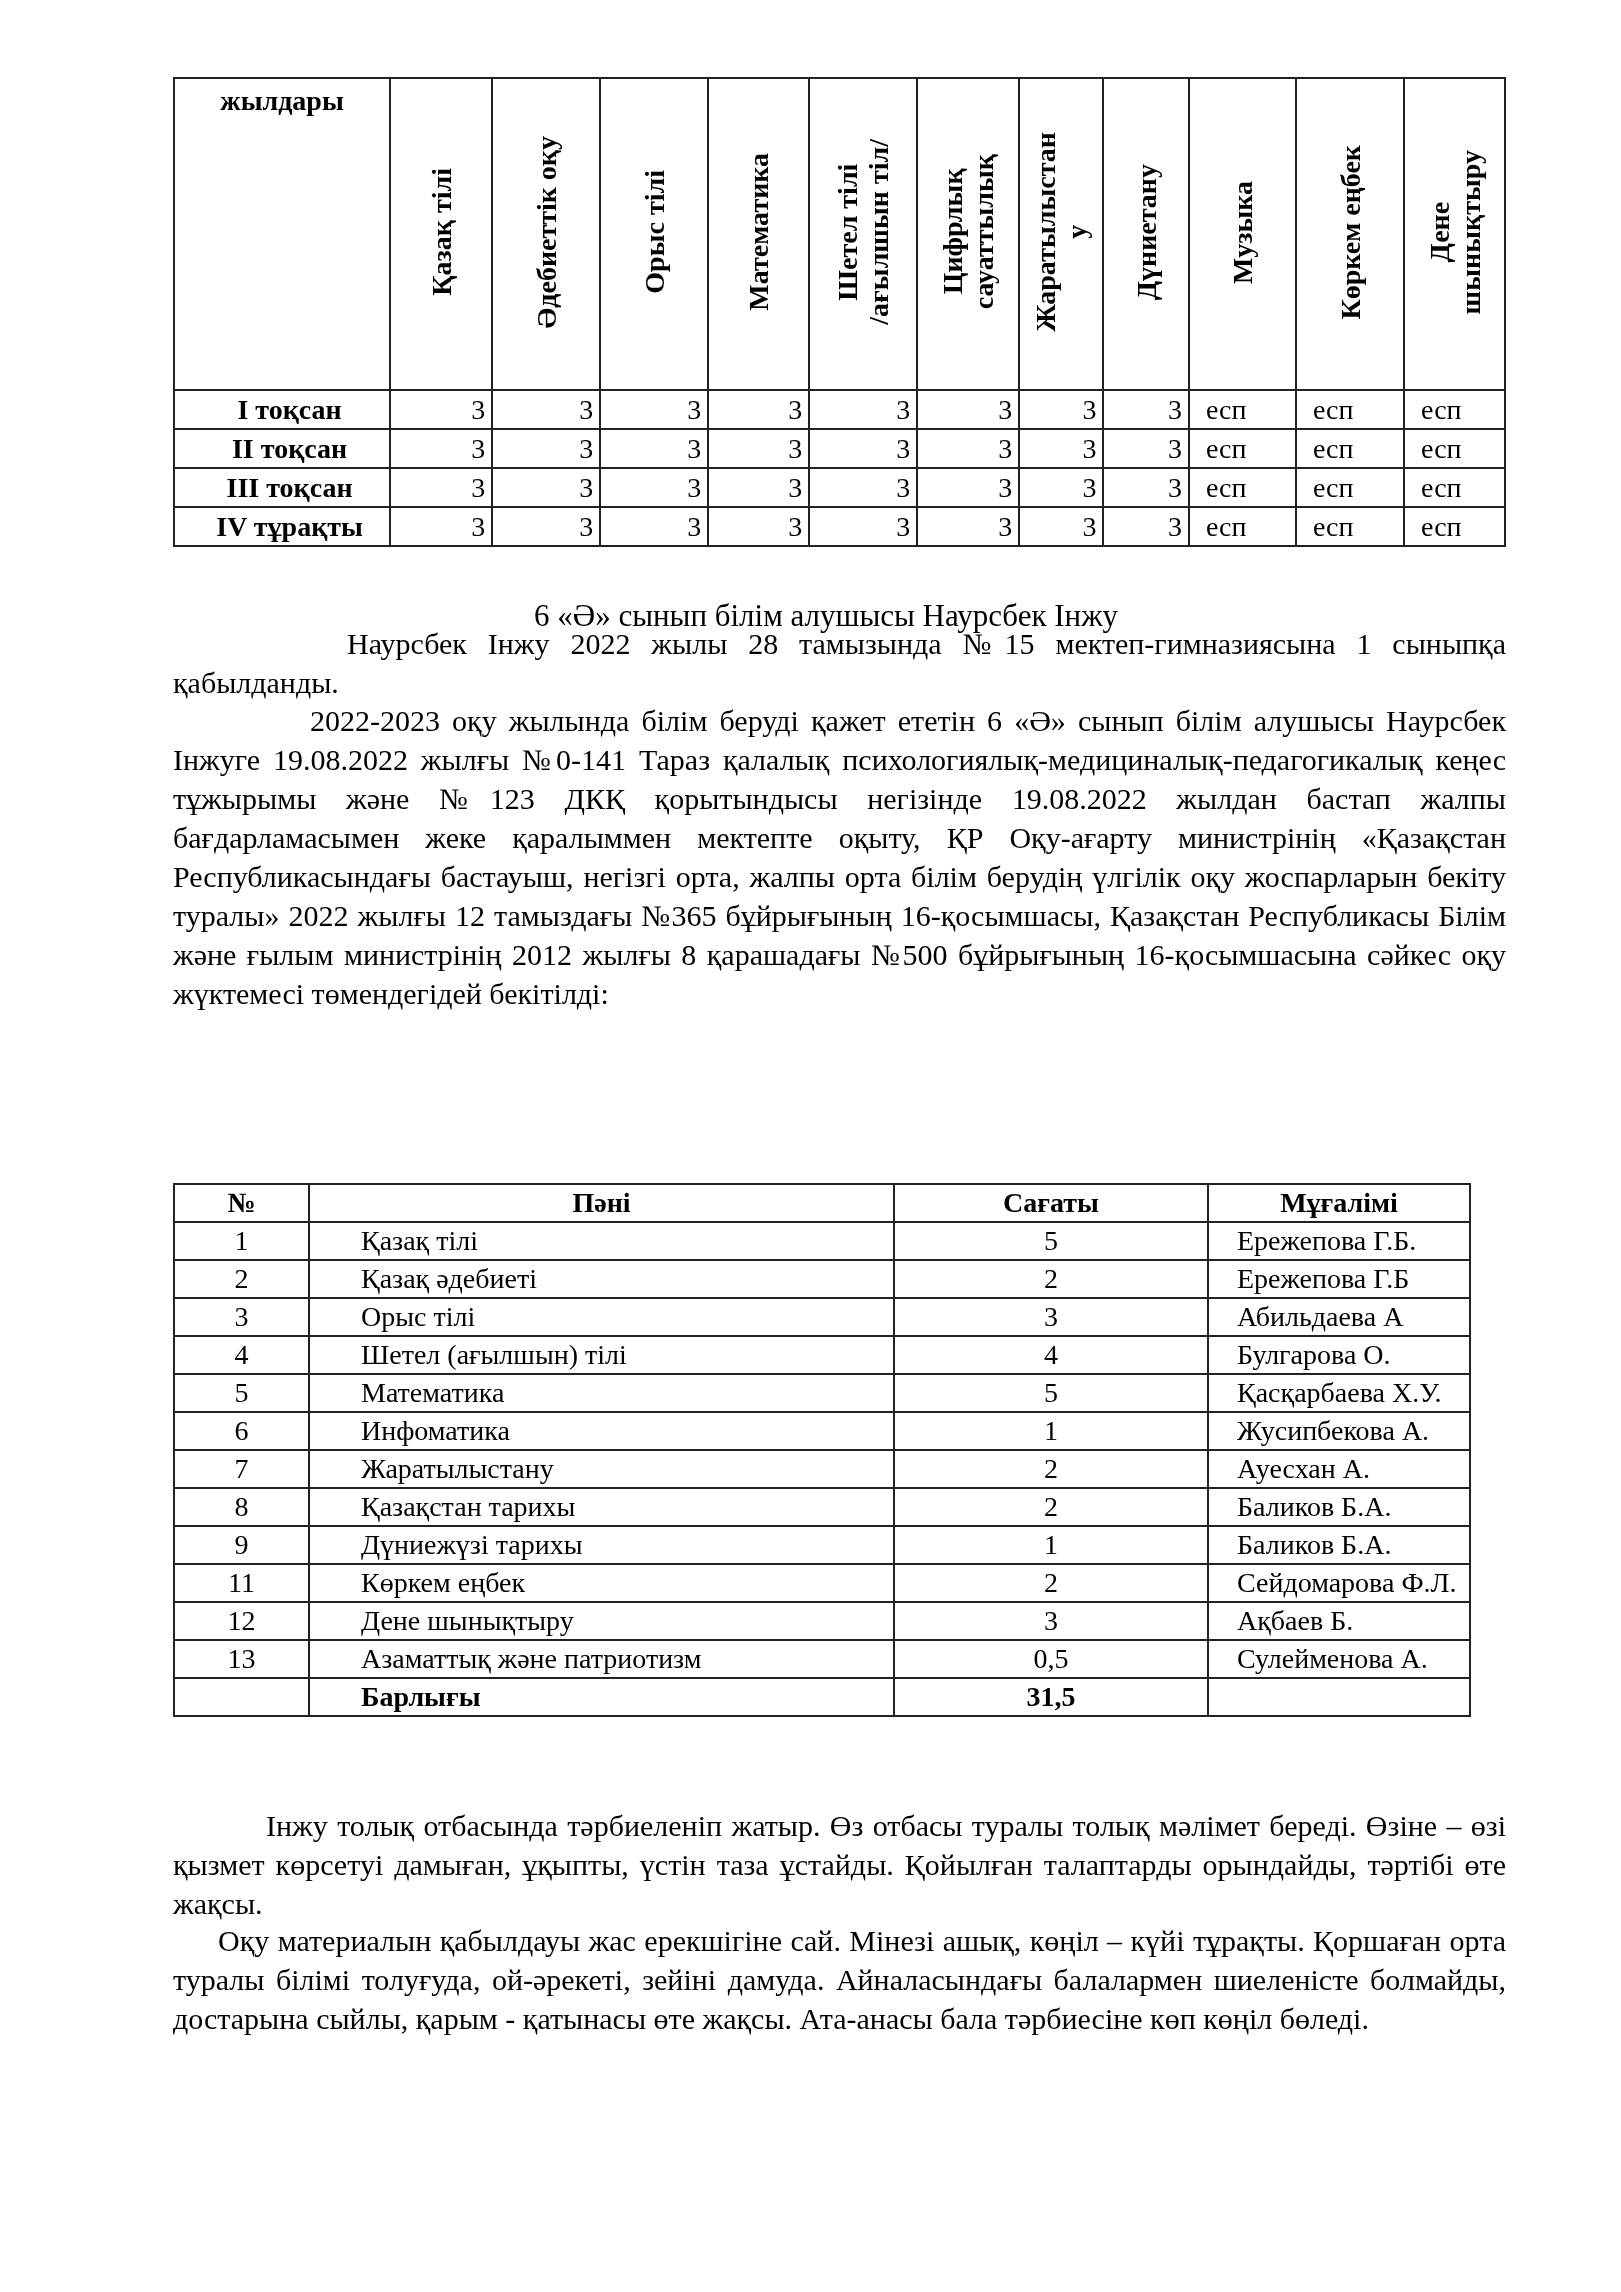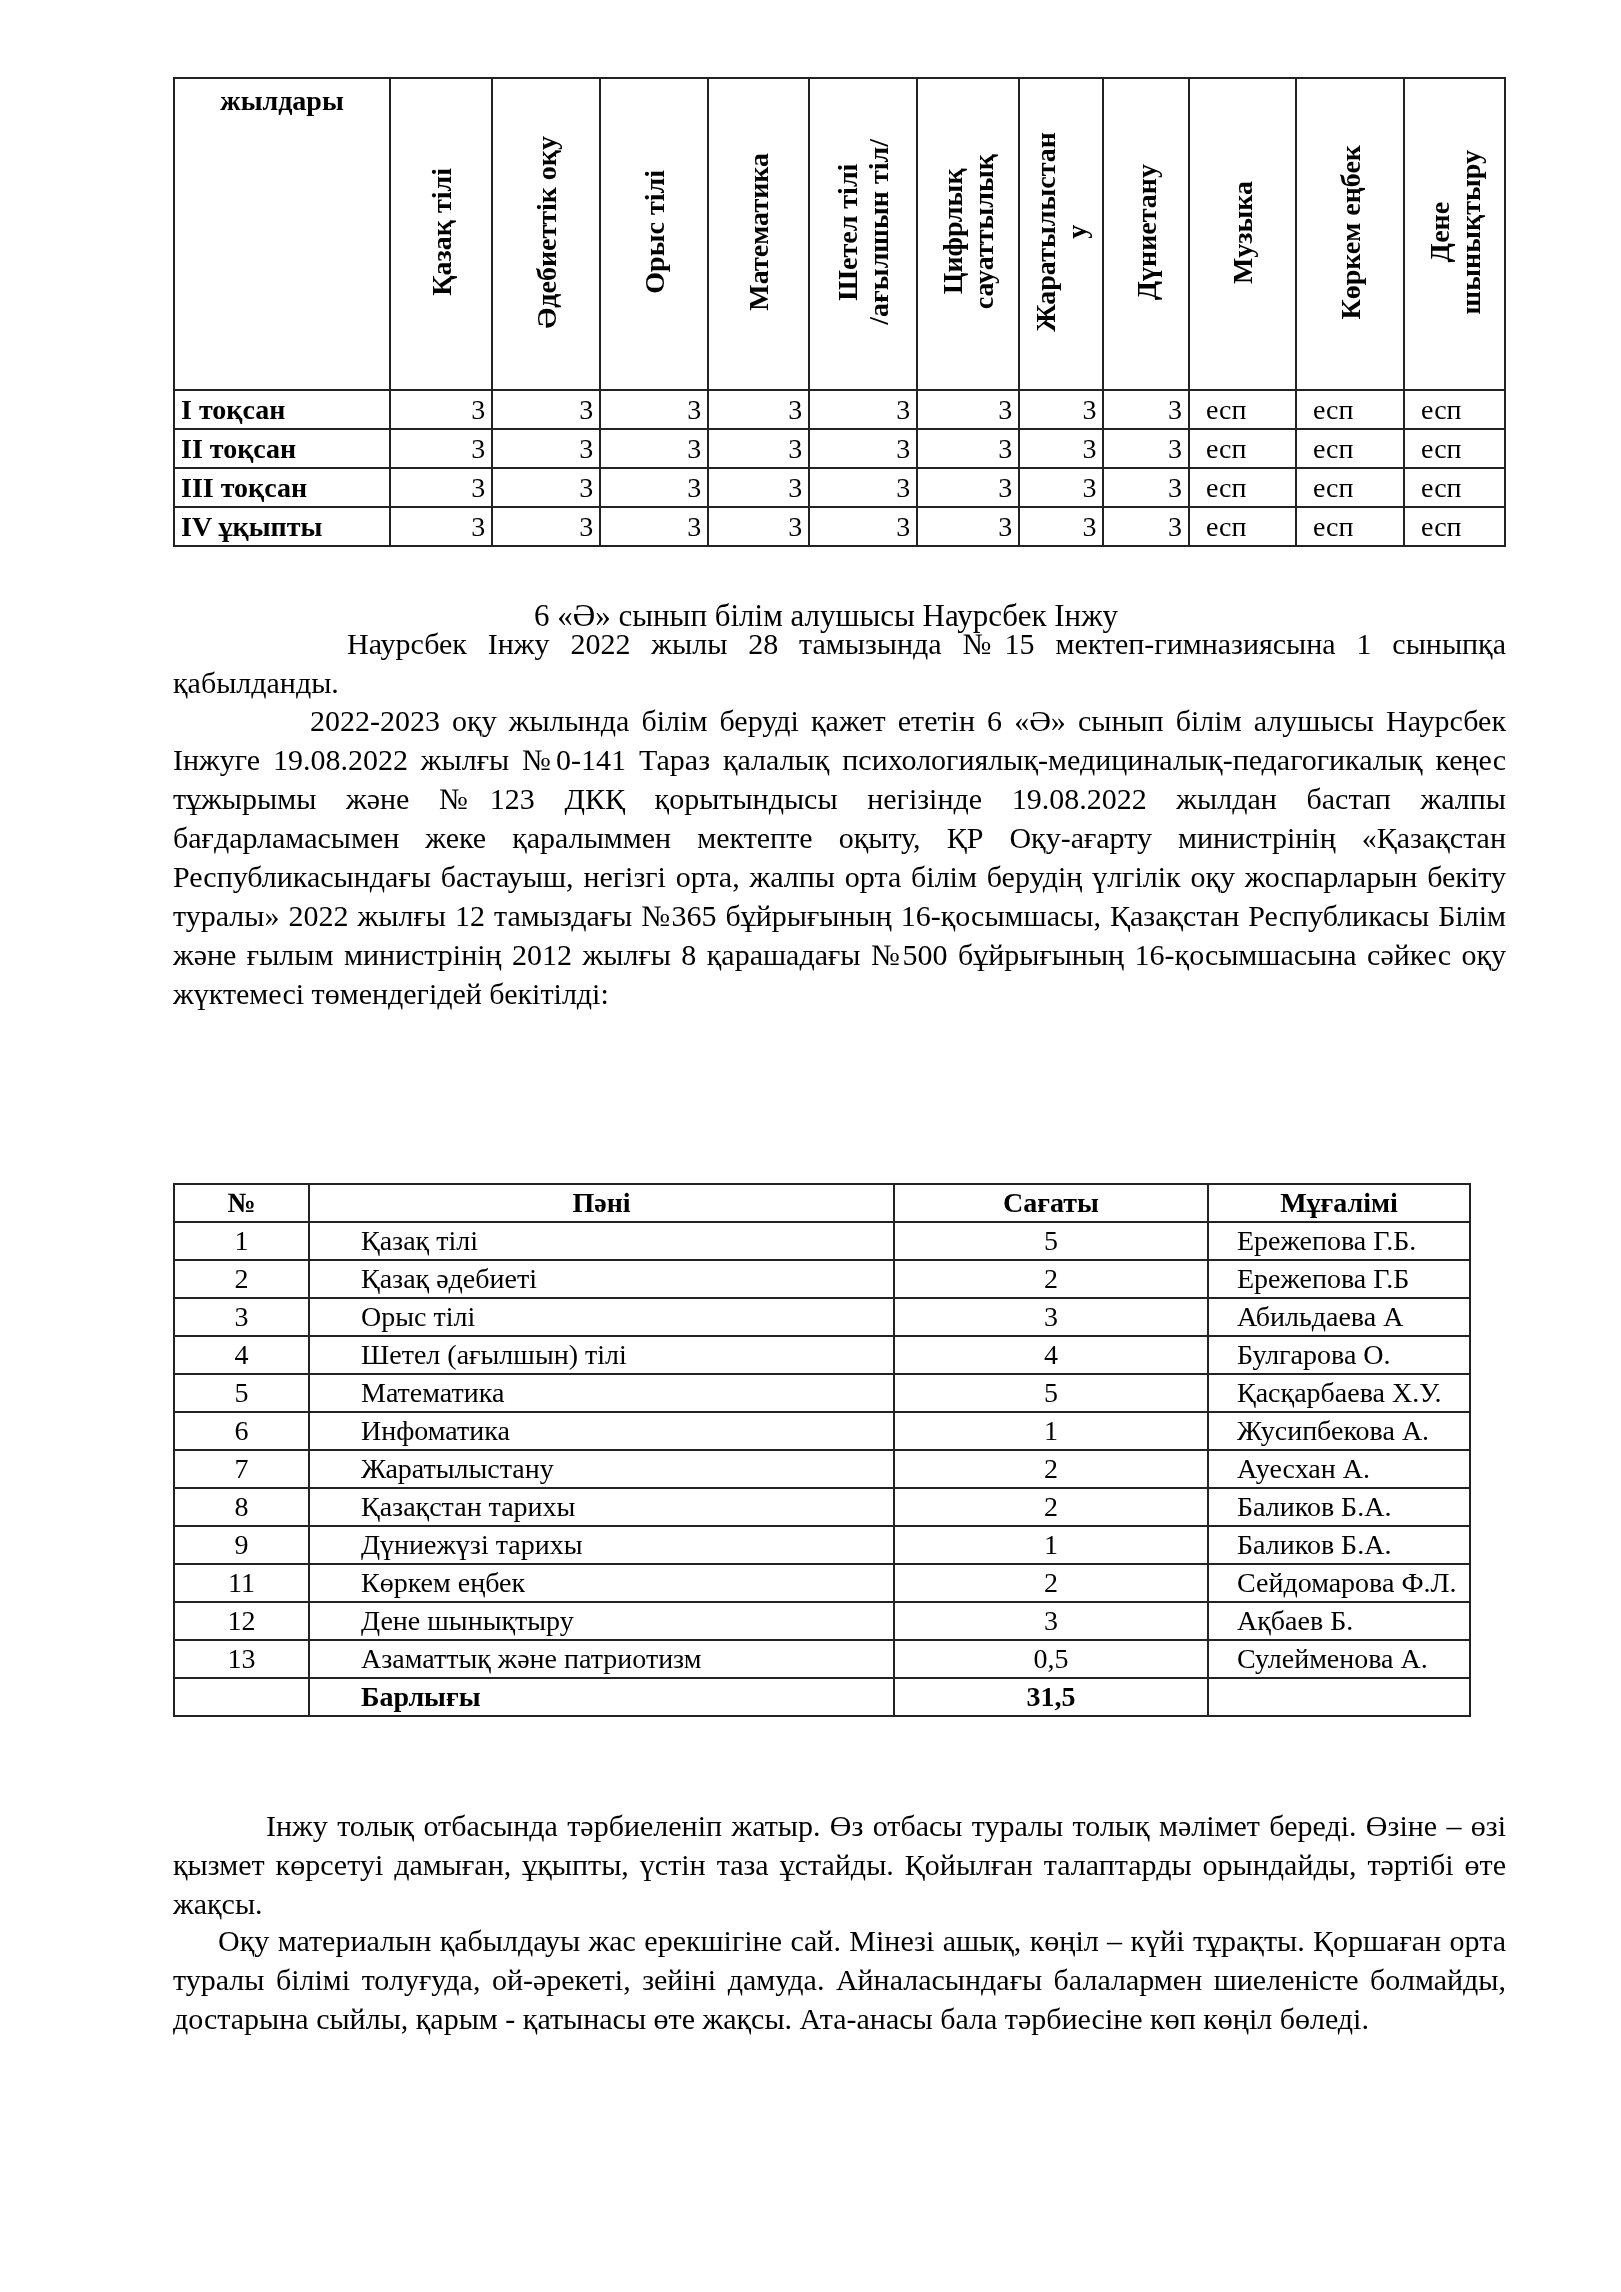--- a/index.html
+++ b/index.html
@@ -11,21 +11,21 @@
   table.t1 { position: absolute; left: 173px; top: 77px; width: 1333px;
              border-collapse: collapse; table-layout: fixed; }
   table.t1 td, table.t1 th { border: 2px solid #222; padding: 0; }
   table.t1 th { height: 304px; vertical-align: middle; font-weight: bold; }
   table.t1 th.corner { vertical-align: top; font-size: 28px; padding-top: 5.9px; text-align: center; }
   table.t1 th .vt { writing-mode: vertical-rl; transform: rotate(180deg);
                     font-size: 28px; line-height: 31px; margin: 0 auto; white-space: pre-line;
                     text-align: center; display: inline-block; }
   table.t1 th.sub { text-align: center; }
   table.t1 td { height: 37px; font-size: 28px; line-height: 37px; }
-  table.t1 td.rowlabel { font-weight: bold; padding-left: 6px; }
+  table.t1 td.rowlabel { font-weight: bold; padding-left: 15px; text-align: center; }
   table.t1 td.num { text-align: right; padding-right: 5.9px; }
   table.t1 td.txt { text-align: left; padding-left: 16px; }
 
   
   .heading { position: absolute; left: 534px; top: 578px; font-size: 31px; font-weight: normal; white-space: nowrap; margin-top: 20px; }
   .para { position: absolute; left: 173px; width: 1333px; font-size: 30px; line-height: 39px; text-align: justify; }
   .para .ind { display: inline-block; }
   .p1 { top: 624px; }
   .p2 { top: 701px; }
   .p3 { top: 1806px; }
@@ -118,21 +118,21 @@
         <td class="num">3</td>
         <td class="num">3</td>
         <td class="num">3</td>
         <td class="num">3</td>
         <td class="num">3</td>
         <td class="txt">есп</td>
         <td class="txt">есп</td>
         <td class="txt">есп</td>
       </tr>
       <tr>
-        <td class="rowlabel">ІV ұқыпты</td>
+        <td class="rowlabel">ІV тұрақты</td>
         <td class="num">3</td>
         <td class="num">3</td>
         <td class="num">3</td>
         <td class="num">3</td>
         <td class="num">3</td>
         <td class="num">3</td>
         <td class="num">3</td>
         <td class="num">3</td>
         <td class="txt">есп</td>
         <td class="txt">есп</td>

